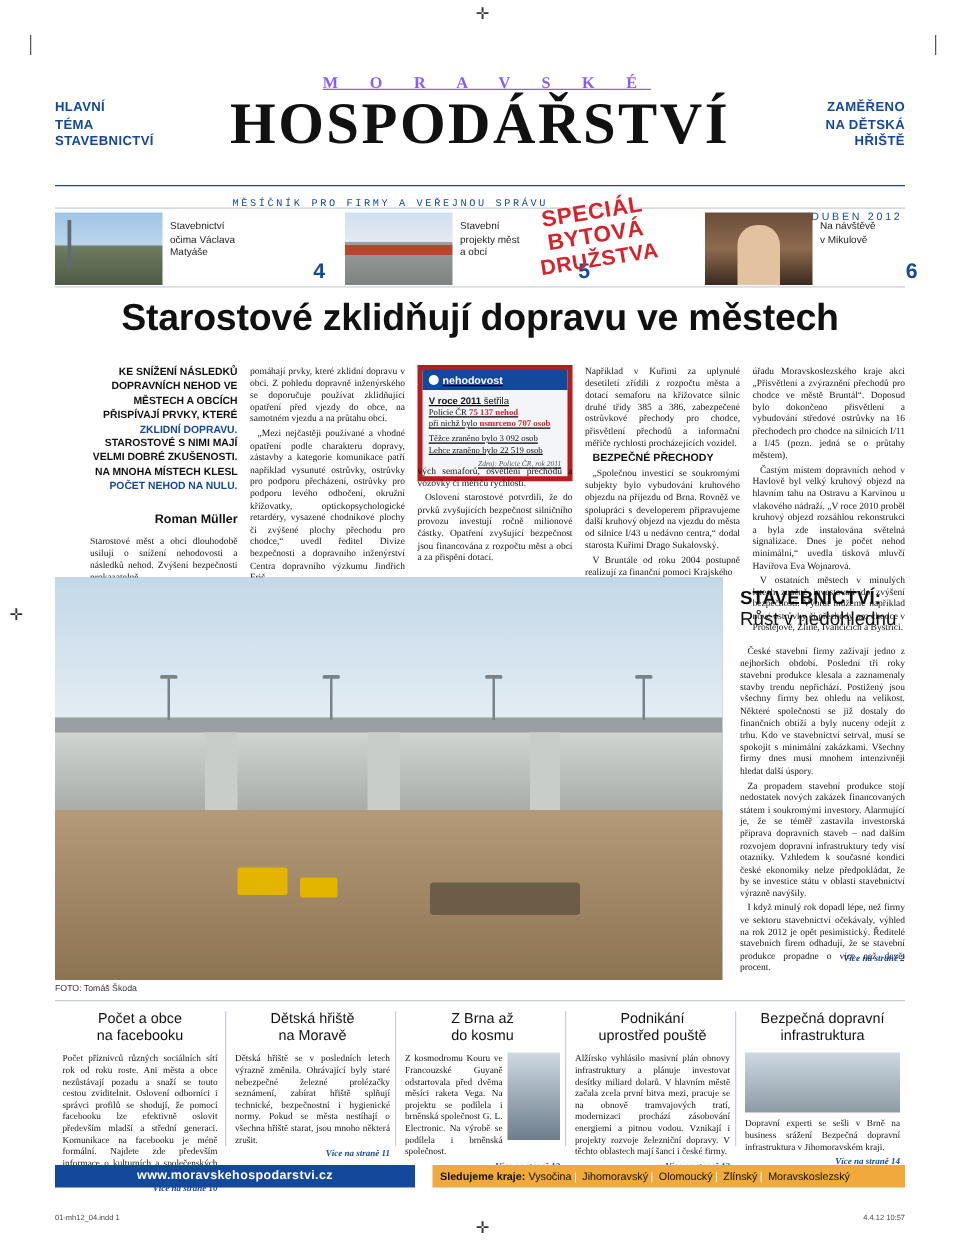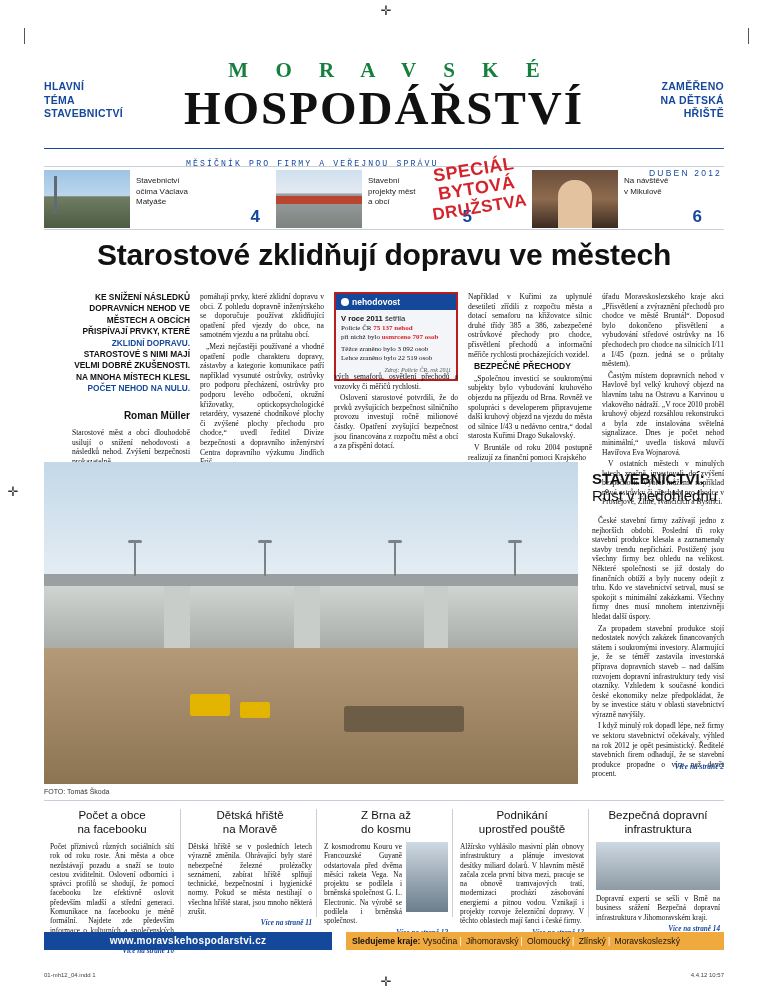--- a/index.html
+++ b/index.html
@@ -54,25 +54,26 @@
     line-height: 13.5px;
     letter-spacing: .3px;
     text-align: right;
   }
   .mh-center {
     position: absolute; left: 95px; top: 0; width: 490px;
     text-align: center;
   }
   .mh-moravske {
     font-family: "Liberation Serif", serif;
-    font-size: 21px;
+    font-size: 13px;
     letter-spacing: 11px;
-    color: #15803d;
+    color: #8b5cf6;
     font-weight: bold;
     margin-left: 11px;
+    text-decoration: underline;
   }
   .mh-hosp {
     font-family: "Liberation Serif", serif;
     font-size: 47px;
     letter-spacing: 2px;
     color: #111;
     font-weight: bold;
     line-height: 49px;
     margin-top: 1px;
   }
@@ -218,23 +219,24 @@
     color: #111;
     margin: 3px 0 2px 0;
     text-indent: 0;
   }
 
   
   .box {
     position: absolute;
     left: 334px; top: 292px;
     width: 124px;
-    border: 2px solid #b91c1c;
+    border: 4px solid #b91c1c;
     background: #f3f5f8;
     padding: 0;
+    text-decoration: underline;
   }
   .box-head {
     background: #14489b;
     color: #fff;
     font-family: "Liberation Sans", sans-serif;
     font-size: 8.5px;
     font-weight: bold;
     padding: 3px 5px 3px 16px;
     position: relative;
   }
@@ -453,21 +455,21 @@
     <div class="teaser" style="left:0; width:218px;">
       <div class="thumb ph1"></div>
       <div class="tx">Stavebnictví<br>očima Václava<br>Matyáše</div>
       <div class="num">4</div>
     </div>
     <div class="teaser" style="left:232px; width:198px;">
       <div class="thumb ph2"></div>
       <div class="tx">Stavební<br>projekty měst<br>a obcí</div>
       <div class="num">5</div>
     </div>
-    <div class="teaser" style="left:488px; width:172px;">
+    <div class="teaser" style="left:520px; width:172px;">
       <div class="thumb ph3"></div>
       <div class="tx">Na návštěvě<br>v Mikulově</div>
       <div class="num">6</div>
     </div>
   </div>
 
   <div class="special">
     <div class="l1">SPECIÁL</div>
     <div class="l2">BYTOVÁ</div>
     <div class="l3">DRUŽSTVA</div>

